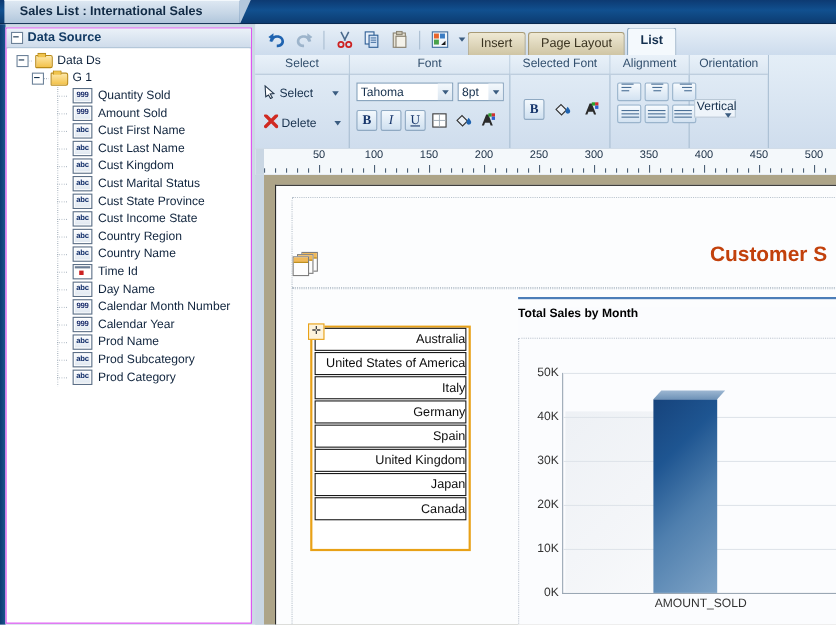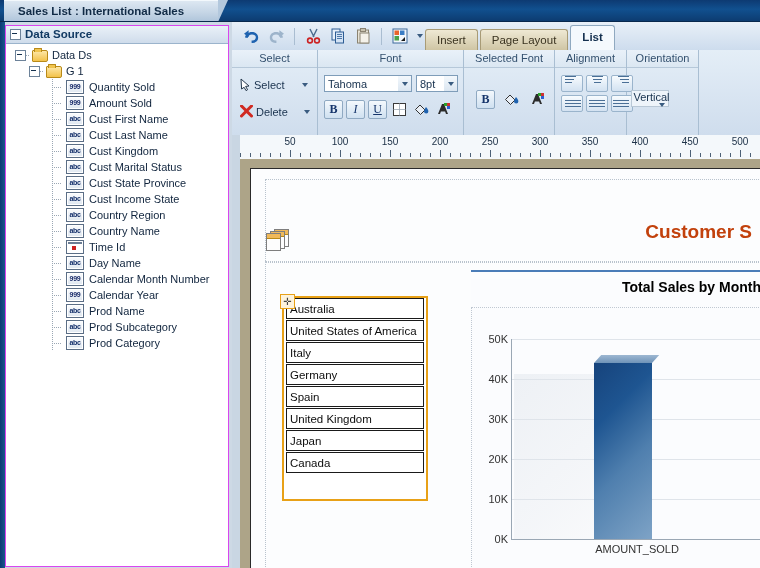--- a/index.html
+++ b/index.html
@@ -121,28 +121,28 @@
 
   .dashbox{position:absolute;border:1px dotted #b9c3cd;}
 
   .docTitle{position:absolute;right:8px;top:20px;font-size:19px;font-weight:bold;color:#c2410c;white-space:nowrap;margin-top:32px;}
 
   .pagesico{position:absolute;left:15px;top:60px;width:22px;height:20px;}
   .pagesico b{position:absolute;width:13px;height:16px;background:#fdfdfd;border:1px solid #7e7e7e;display:block;}
   .pagesico b i{position:absolute;left:0;top:0;right:0;height:4px;background:#f0b95a;display:block;border-bottom:1px solid #b98a18;}
 
   .listbox{position:absolute;left:31px;top:127px;width:146px;height:205px;
-    border:2px solid #e8a117;background:#fff;box-sizing:border-box;}
+    border:2px solid #e8a117;background:#fff;box-sizing:border-box;text-align:right;}
   .lrow{height:21px;line-height:20px;border:1px solid #1a1a1a;box-sizing:border-box;margin:0 2px 1px 2px;
     padding-left:3px;font-size:11.5px;color:#0d0d0d;background:#fff;white-space:nowrap;overflow:hidden;}
   .movehandle{position:absolute;left:29px;top:125px;width:13px;height:13px;border:1px solid #e8a117;
     background:#fdf3dc;display:flex;align-items:center;justify-content:center;font-size:10px;color:#444;line-height:1;}
 
   .chartbox{position:absolute;left:220px;top:110px;width:310px;height:296px;background:#fbfcfe;}
-  .charttitle{position:absolute;left:0;top:0;width:290px;text-align:right;font-size:14px;font-weight:bold;color:#000;}
+  .charttitle{position:absolute;left:0;top:0;width:290px;text-align:left;font-size:11px;font-weight:bold;color:#000;}
   .chartsep{position:absolute;left:0;top:28px;width:310px;border-top:1px dotted #c0c8d2;}
   .plot{position:absolute;left:40px;top:60px;width:250px;height:200px;border-left:1px solid #9aa7b4;border-bottom:1px solid #9aa7b4;}
   .gline{position:absolute;left:0;right:0;height:1px;background:#dfe4ea;}
   .ytick{position:absolute;right:calc(100% + 4px);font-size:11px;color:#333;transform:translateY(-50%);white-space:nowrap;}
   .bar{position:absolute;left:82px;width:58px;bottom:0;
     background:linear-gradient(135deg,#16437c 0%,#1e5591 28%,#4f7fae 58%,#7ea3c6 100%);}
   .bar .top{position:absolute;left:0;top:-8px;width:100%;height:8px;
     background:linear-gradient(to bottom,#9db7d2,#6f93b8);transform:skewX(-42deg);transform-origin:bottom left;}
   .bar .side{position:absolute;right:-8px;top:-8px;width:8px;bottom:0;
     background:linear-gradient(to bottom,#12declare,#0f3a6d);}

